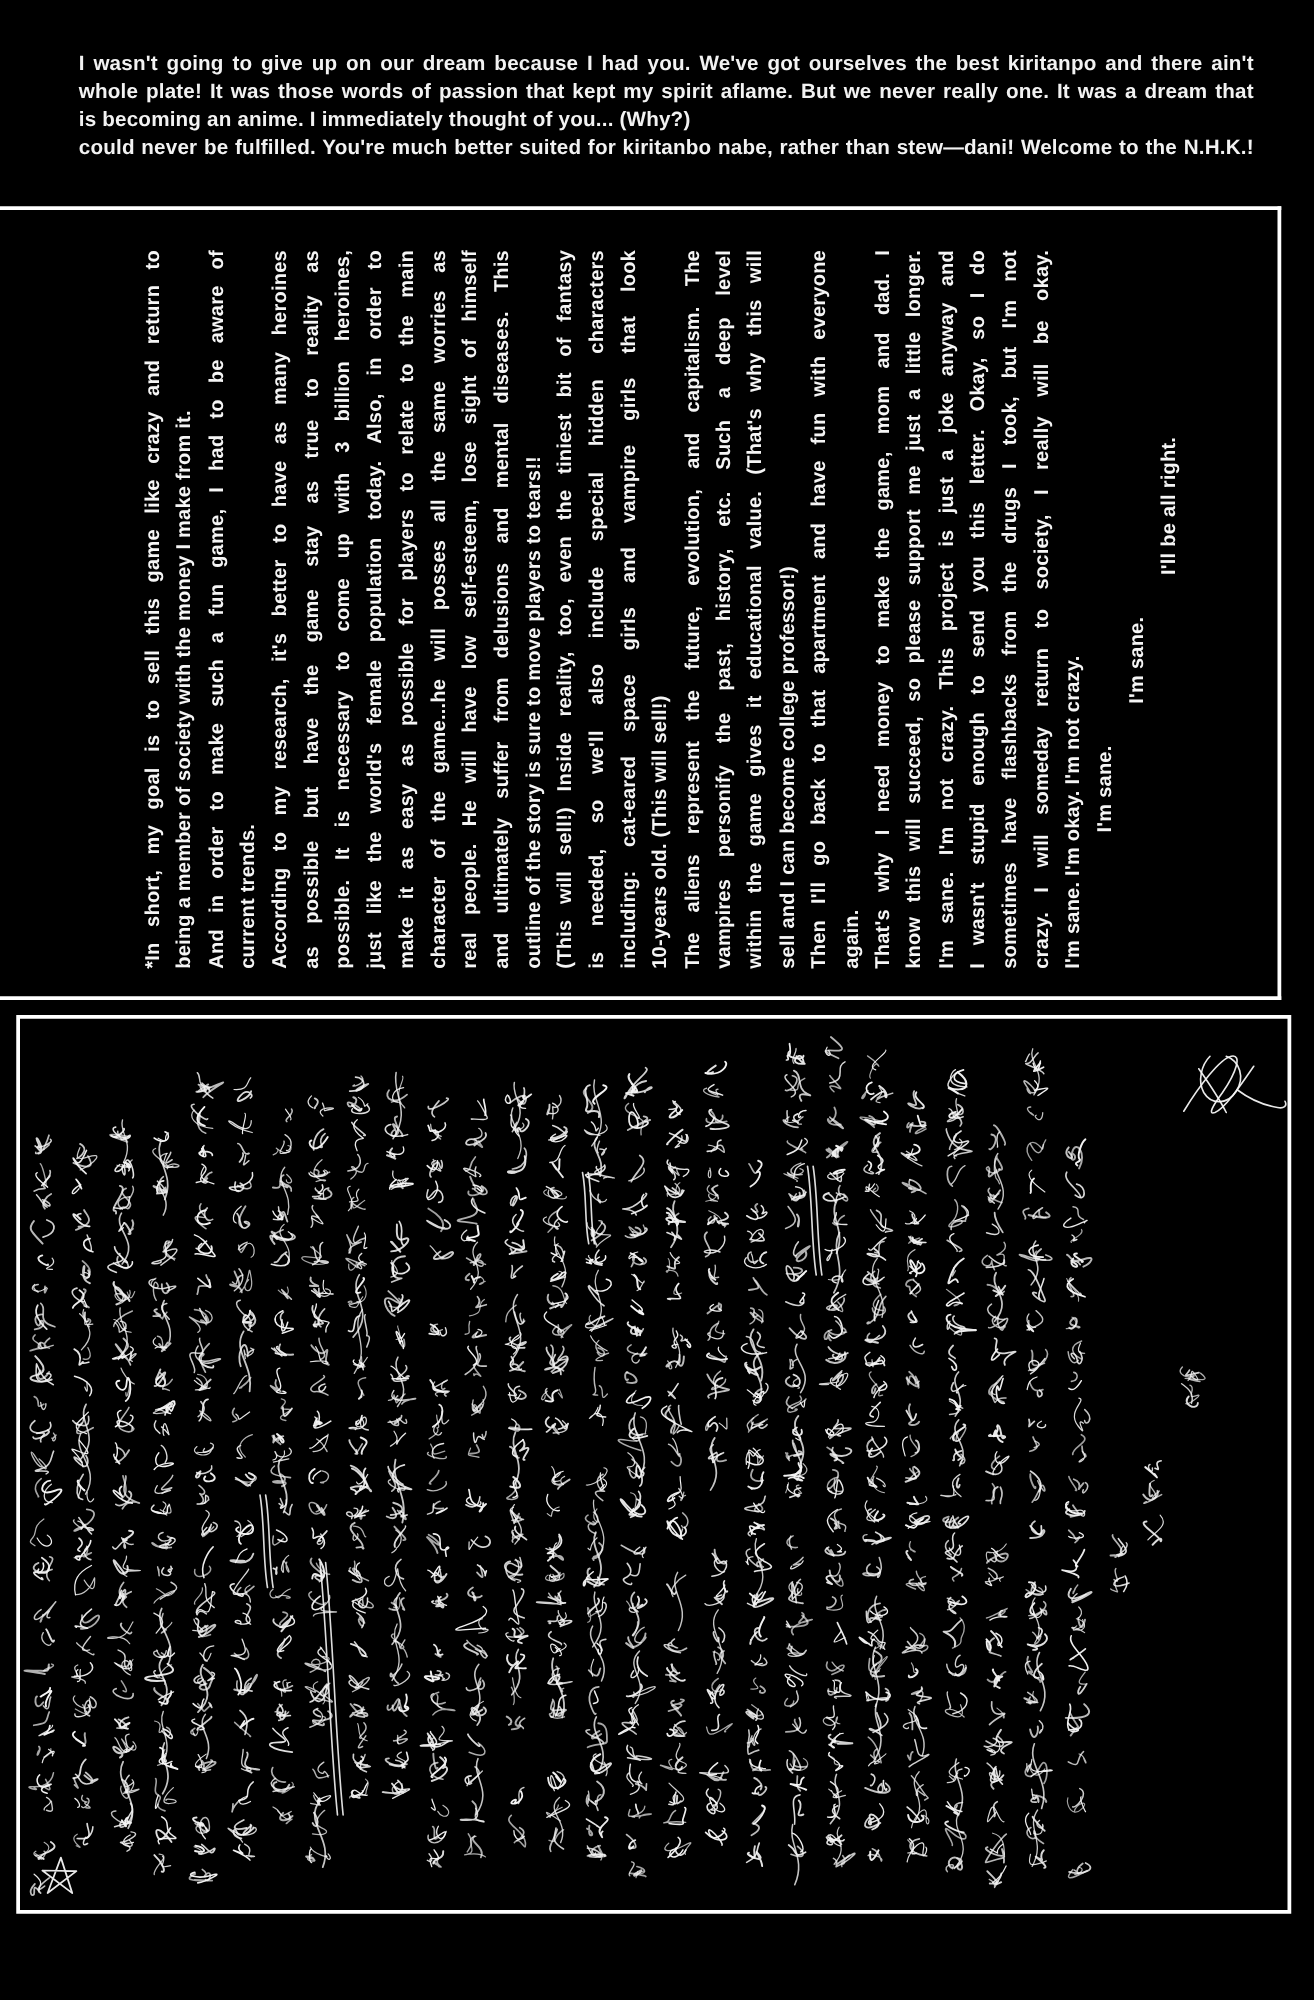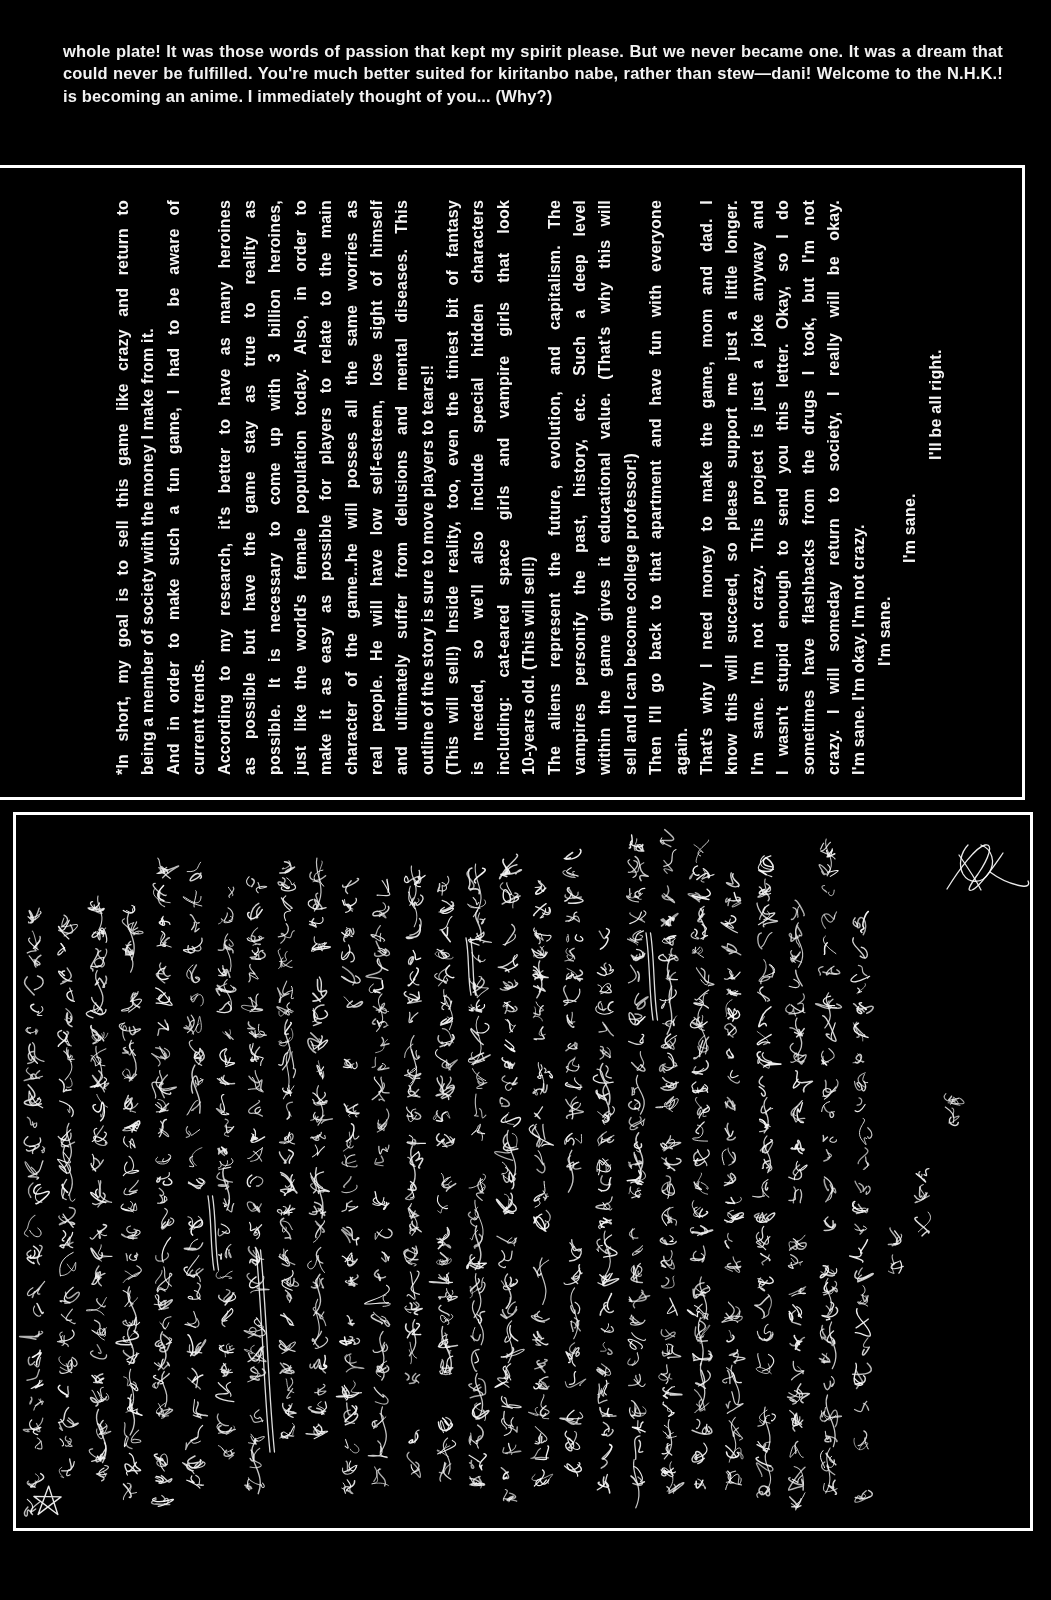--- a/index.html
+++ b/index.html
@@ -17,23 +17,24 @@
           font-size:16px;line-height:25.4px;letter-spacing:.2px;font-weight:bold;}
   .en-line{height:25.4px;overflow:visible;white-space:normal;}
   .box-ja{position:absolute;left:13px;top:812px;width:1020px;height:719px;
           box-sizing:border-box;border:3px solid #fff;background:#000;}
   svg.hand{position:absolute;left:0;top:0;pointer-events:none;}
 </style>
 </head>
 <body>
 
 <div class="caption">
-    <div class="cap-line jl">whole plate! It was those words of passion that kept my spirit please. But we never became one. It was a dream that</div>
+    <div class="cap-line jl">I wasn't going to give up on our dream because I had you. We've got ourselves the best kiritanpo and there ain't</div>
+    <div class="cap-line jl">whole plate! It was those words of passion that kept my spirit aflame. But we never really one. It was a dream that</div>
+    <div class="cap-line ll">is becoming an anime. I immediately thought of you... (Why?)</div>
     <div class="cap-line jl">could never be fulfilled. You're much better suited for kiritanbo nabe, rather than stew—dani! Welcome to the N.H.K.!</div>
-    <div class="cap-line ll">is becoming an anime. I immediately thought of you... (Why?)</div>
   </div>
 
 <div class="box-en">
   <div class="en-rot">
       <div class="en-line jl">*In short, my goal is to sell this game like crazy and return to</div>
       <div class="en-line ll">being a member of society with the money I make from it.</div>
       <div class="en-line jl">And in order to make such a fun game, I had to be aware of</div>
       <div class="en-line ll">current trends.</div>
       <div class="en-line jl">According to my research, it's better to have as many heroines</div>
       <div class="en-line jl">as possible but have the game stay as true to reality as</div>

